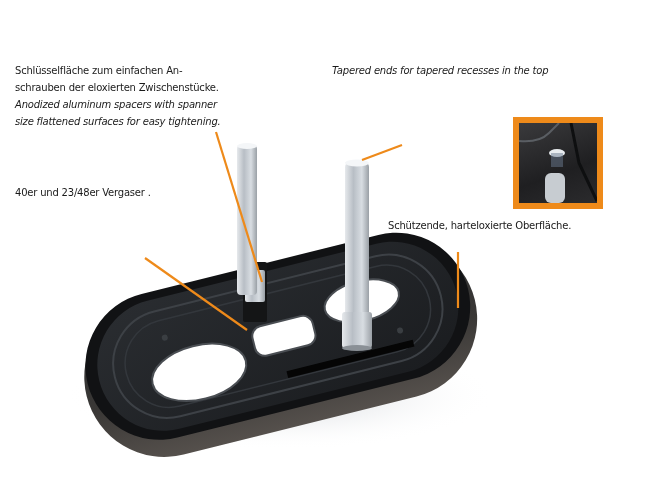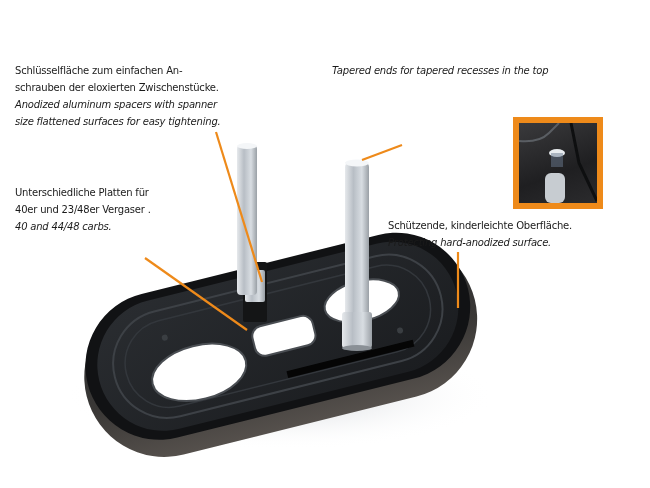--- a/index.html
+++ b/index.html
@@ -92,28 +92,25 @@
   <span class="de">schrauben der eloxierten Zwischenstücke.</span>
   <span class="en">Anodized aluminum spacers with spanner</span>
   <span class="en">size flattened surfaces for easy tightening.</span>
 </div>
 
 <div class="callout" id="c2">
   <span class="en">Tapered ends for tapered recesses in the top</span>
 </div>
 
 <div class="callout" id="c3">
-  <span class="de">Unterschiedliche Platten für</span>
   <span class="de">40er und 23/48er Vergaser .</span>
-  <span class="en">40 and 44/48 carbs.</span>
 </div>
 
 <div class="callout" id="c4">
-  <span class="de">Schützende, kinderleichte Oberfläche.</span>
-  <span class="en">Protecting hard-anodized surface.</span>
+  <span class="de">Schützende, harteloxierte Oberfläche.</span>
 </div>
 
 <div class="inset">
   <div class="inset-inner">
     <svg width="78" height="80" viewBox="0 0 78 80" xmlns="http://www.w3.org/2000/svg">
       <path d="M0 18 Q20 20 30 10 L40 0" stroke="#5a5e63" stroke-width="2" fill="none"></path>
       <path d="M52 0 L60 40 L78 78" stroke="#0e0f10" stroke-width="3" fill="none"></path>
       <ellipse cx="38" cy="30" rx="8" ry="4" fill="#e8ecef"></ellipse>
       <rect x="32" y="30" width="12" height="14" fill="#6a7a90" opacity="0.5"></rect>
       <rect x="26" y="50" width="20" height="30" rx="6" fill="#c7ccd1"></rect>

